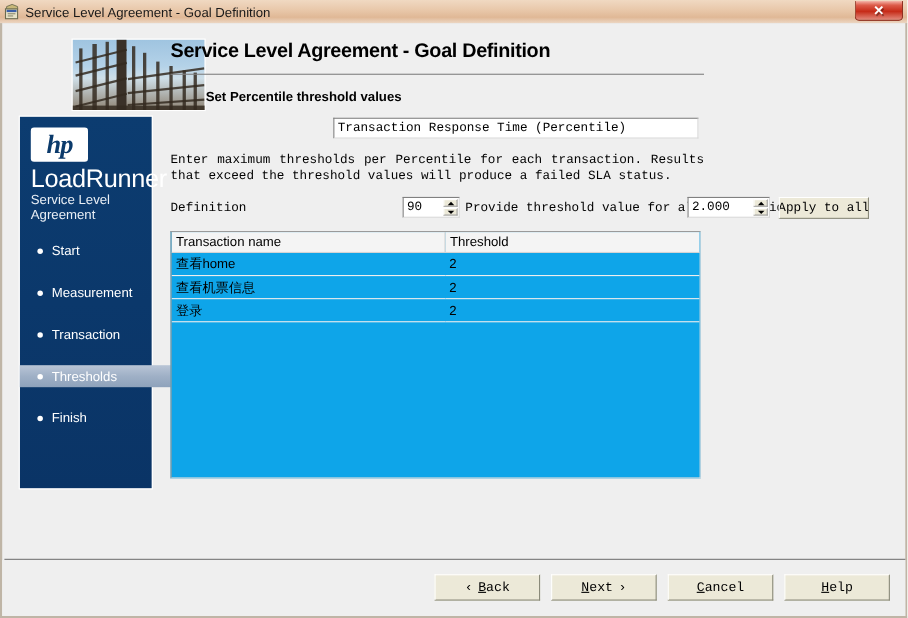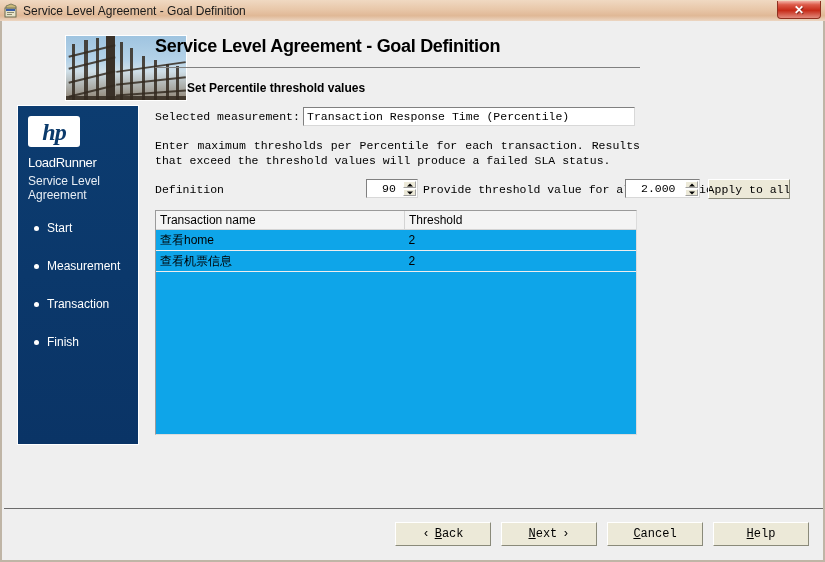--- a/index.html
+++ b/index.html
@@ -131,21 +131,21 @@
     font-style: italic;
     font-weight: bold;
     font-size: 24px;
     color: #0b3a6b;
     letter-spacing: -1px;
     line-height: 24px;
   }
   .lr-title {
     position: absolute;
     left: 10px; top: 46px;
-    font-size: 13px;
+    font-size: 23px;
     color: #ffffff;
     font-family: "Liberation Sans", sans-serif;
     letter-spacing: -0.3px;
     line-height: 21px;
     white-space: nowrap;
   }
   .lr-sub {
     position: absolute;
     left: 10px; top: 68px;
     font-size: 12px;
@@ -284,21 +284,21 @@
     align-items: center;
   }
   .spinbox input {
     border: none;
     outline: none;
     background: transparent;
     font-family: "Liberation Mono", "DejaVu Sans Mono", monospace;
     font-size: 11.5px;
     color: #000;
     padding: 0 0 0 3px;
-    margin: 12px;
+    margin: 0;
     height: 15px;
     width: 100%;
     box-sizing: border-box;
   }
   .spin-arrows {
     position: absolute;
     right: 1px; top: 1px;
     width: 13px; height: 15px;
     display: flex;
     flex-direction: column;
@@ -495,36 +495,39 @@
             <span class="nav-label">Start</span>
           </div>
           <div class="nav-item">
             <span class="dot"></span>
             <span class="nav-label">Measurement</span>
           </div>
           <div class="nav-item">
             <span class="dot"></span>
             <span class="nav-label">Transaction</span>
           </div>
+          <div class="nav-item active">
+            <span class="dot"></span>
+            <span class="nav-label">Thresholds</span>
+          </div>
           <div class="nav-item">
             <span class="dot"></span>
             <span class="nav-label">Finish</span>
           </div>
         </div>
       </div>
     </div>
 
     <div class="content">
 
       <div class="page-title">Service Level Agreement - Goal Definition</div>
       <div class="title-rule"></div>
       <div class="section-title">Set Percentile threshold values</div>
 
       <div class="measure-row">
-        <div class="measure-label mono">Selected measurement:</div>
         <div class="measure-field mono">Transaction Response Time (Percentile)</div>
       </div>
 
       <div class="desc mono">Enter maximum thresholds per Percentile for each transaction. Results that exceed the threshold values will produce a failed SLA status.</div>
 
       <div class="pct-row">
         <div class="pct-label mono">Definition</div>
 
         <div class="spinbox pct-spin">
           <input type="text" value="90" style="">
@@ -565,20 +568,24 @@
           </thead>
           <tbody>
             <tr>
               <td>查看home</td>
               <td>2</td>
             </tr>
             <tr>
               <td>查看机票信息</td>
               <td>2</td>
             </tr>
+            <tr>
+              <td>登录</td>
+              <td>2</td>
+            </tr>
           </tbody>
         </table>
       </div>
 
     </div>
 
     <div class="footer-rule"></div>
     <div class="footer">
       <div class="btn-bar">
 

